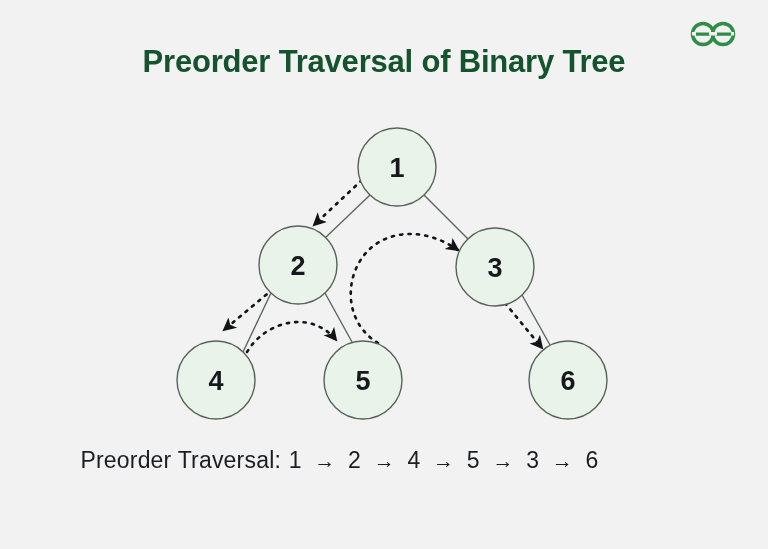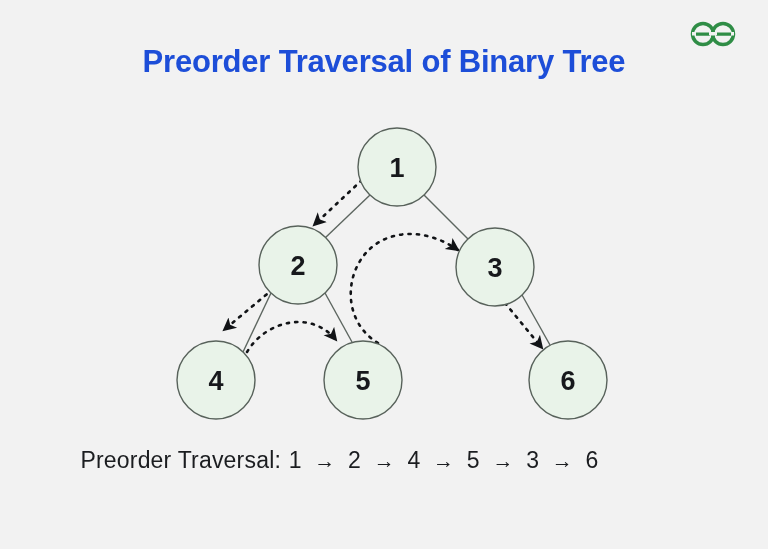--- a/index.html
+++ b/index.html
@@ -36,21 +36,21 @@
   
   .title {
     position: absolute;
     top: 44px;
     left: 0;
     width: 768px;
     text-align: center;
     font-size: 31px;
     font-weight: bold;
     letter-spacing: -0.2px;
-    color: #1d4ed8;
+    color: #14532d;
     white-space: nowrap;
   }
 
   
   .diagram {
     position: absolute;
     top: 0;
     left: 0;
     width: 768px;
     height: 549px;

